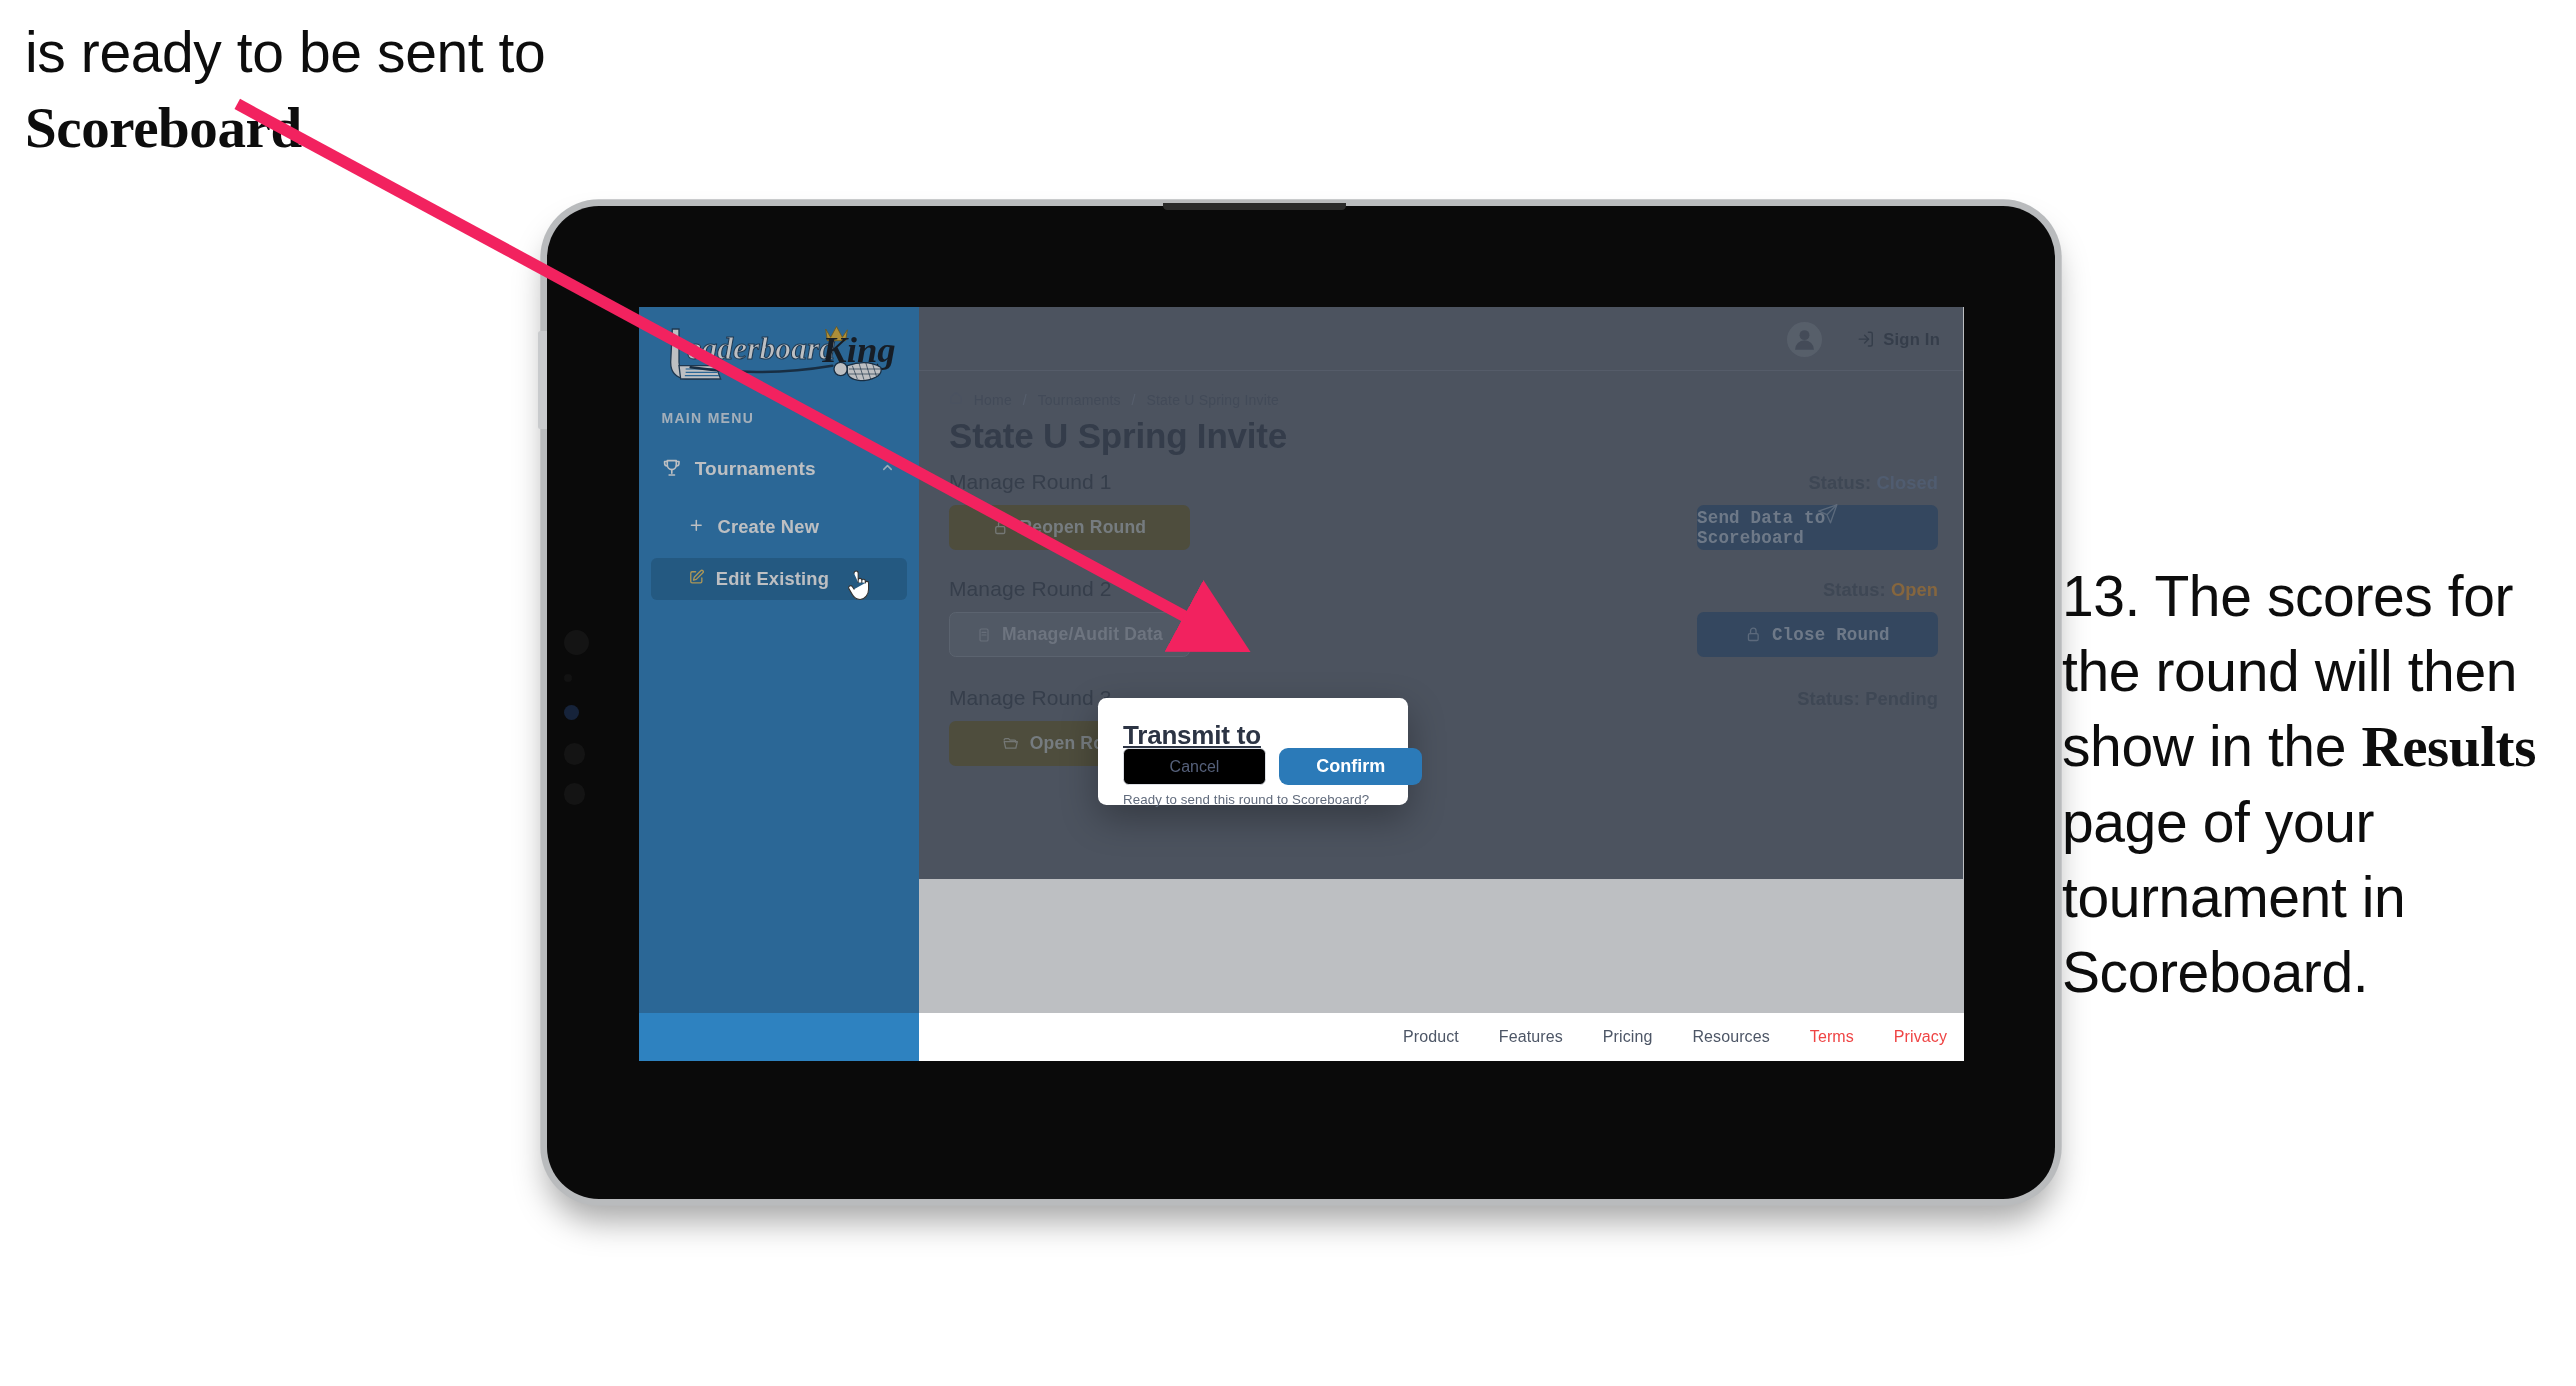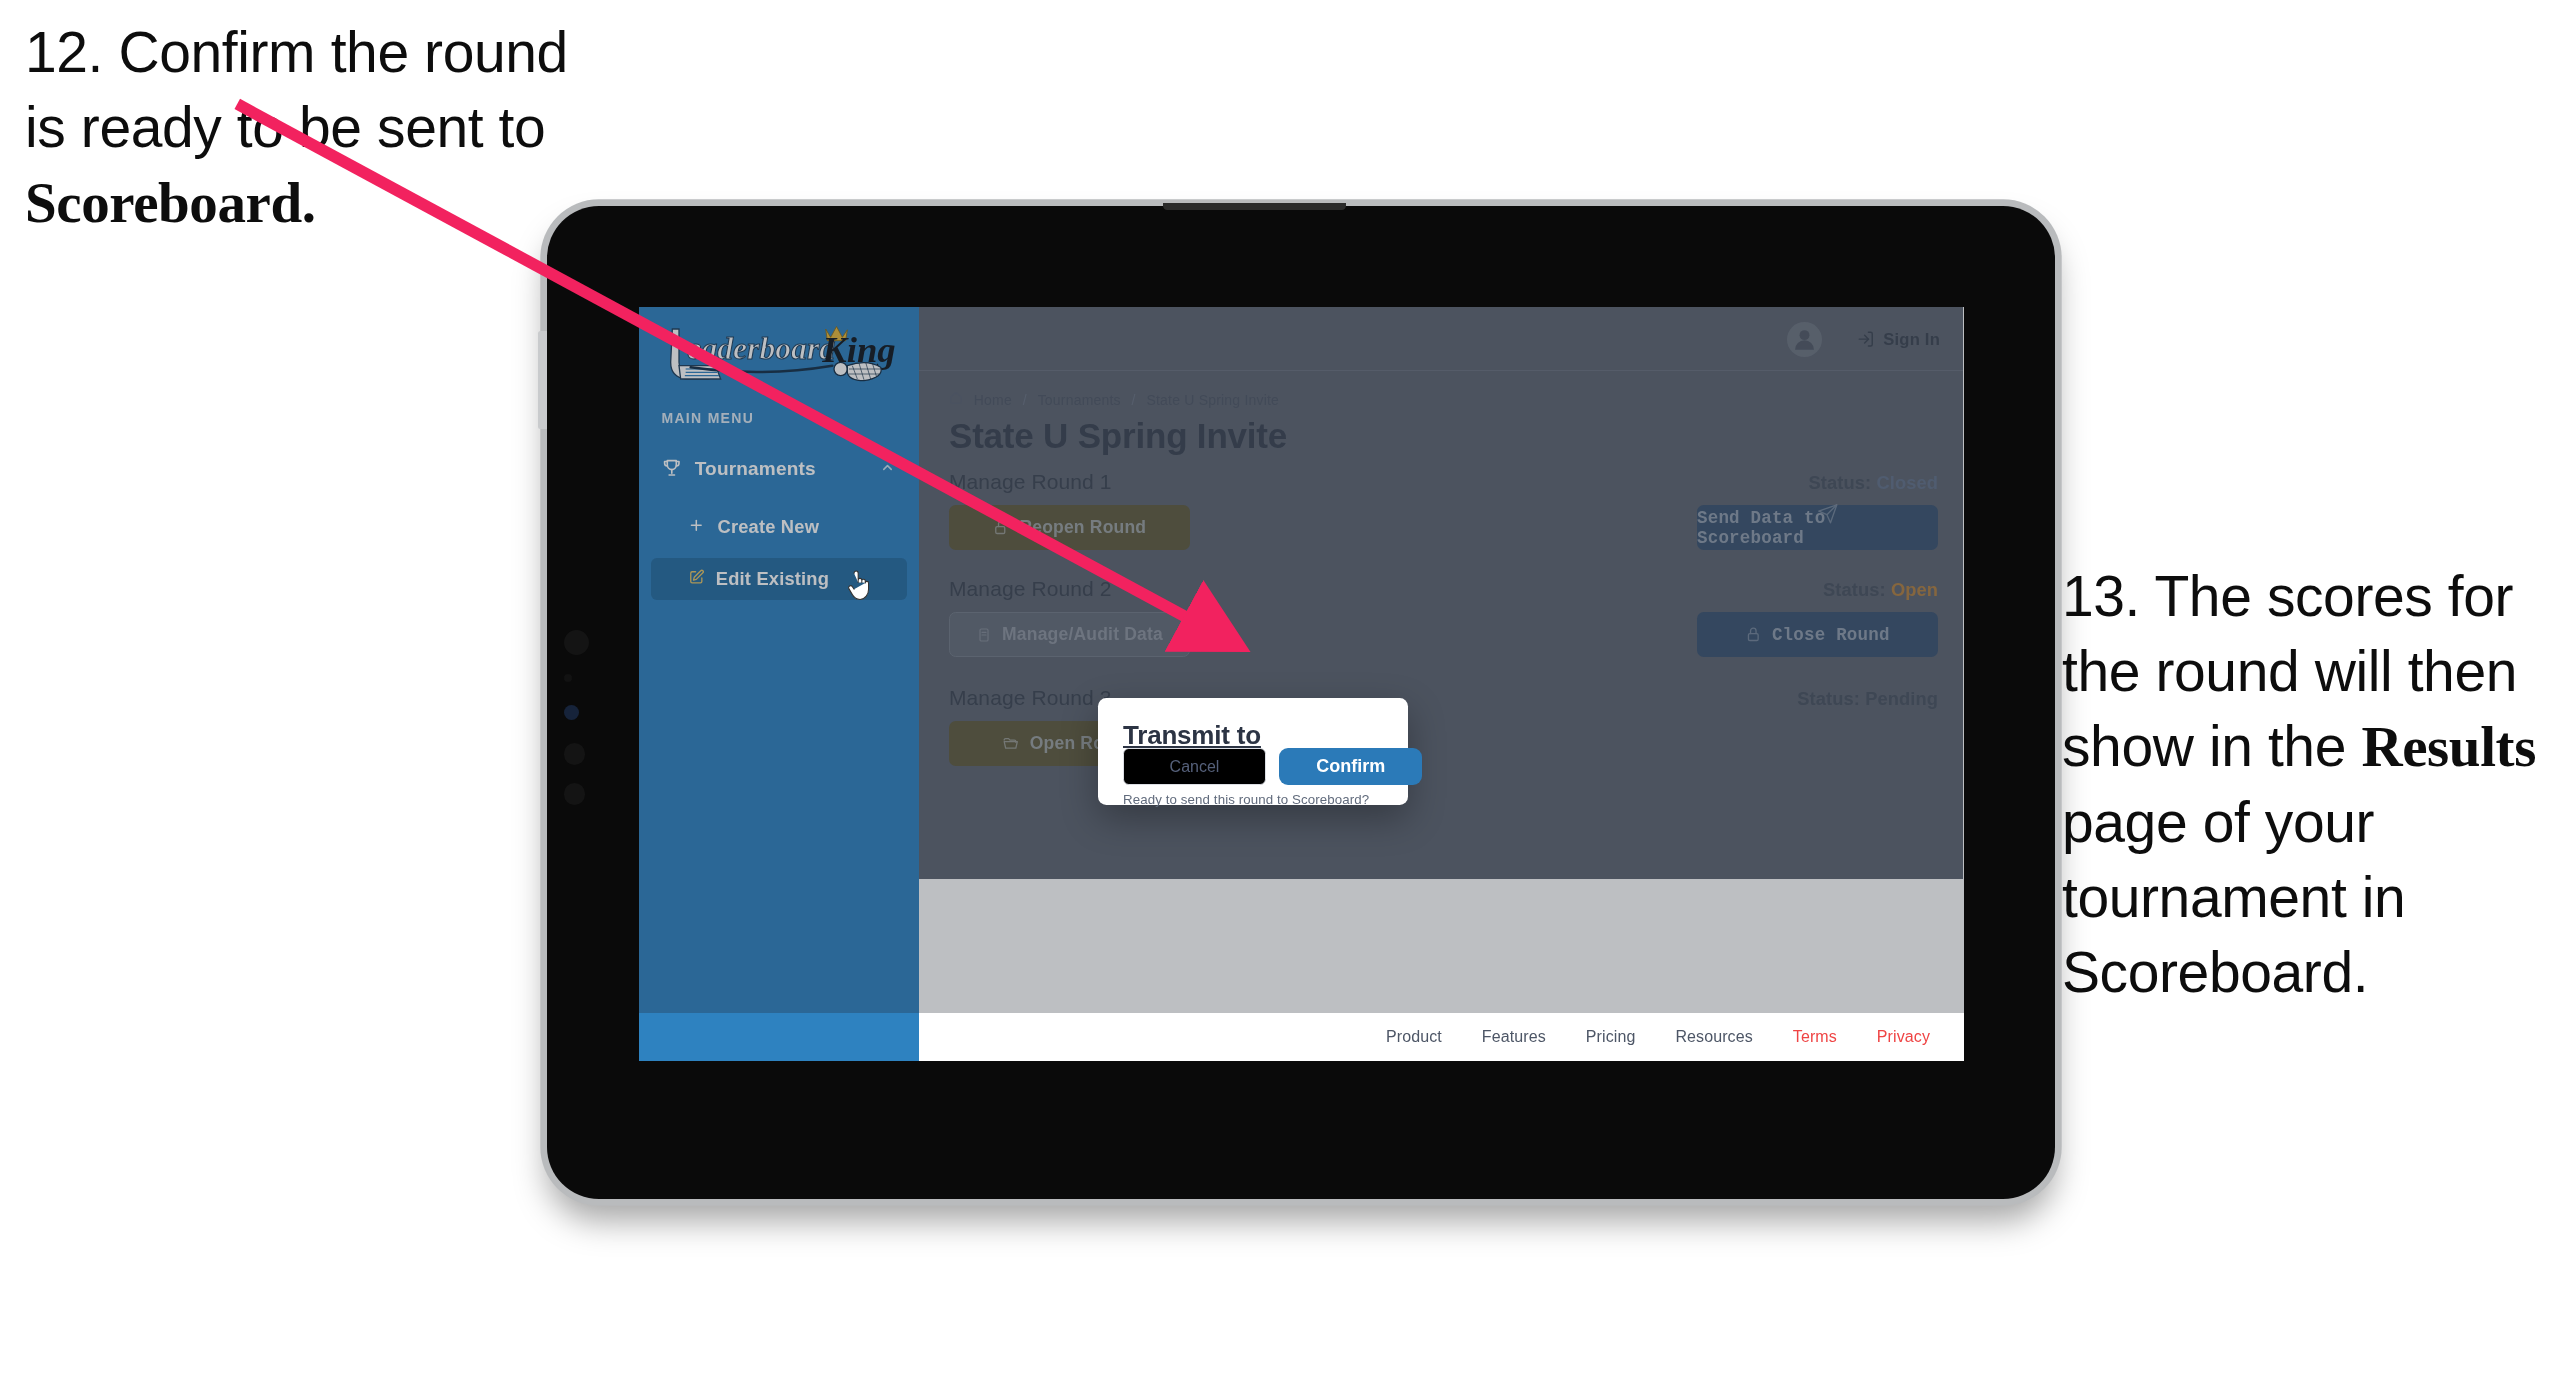--- a/index.html
+++ b/index.html
@@ -94,21 +94,21 @@
   .btn-left{left:30px;width:241px;}
   .btn-right{right:25px;width:241px;}
   .btn-warn{background:#605c41;color:#9aa0a1;}
   .btn-ghost{background:#656d7a;color:#8d94a0;border:0.8px solid #737b88;}
   .btn-blue{background:#3b5471;color:#8e9bac;font-family:Liberation Mono, monospace;}
   .btn .ico{opacity:.62;display:flex;align-items:center;}
 
   
   #footer{
     position:absolute;left:280px;top:706px;width:1044px;height:48px;background:#ffffff;
-    display:flex;align-items:center;justify-content:flex-end;padding-right:33px;gap:40px;box-sizing:border-box;
+    display:flex;align-items:center;justify-content:flex-end;padding-right:16px;gap:40px;box-sizing:border-box;
   }
   #footer .f-link{font-size:16px;color:#4d5666;letter-spacing:0.1px;}
   #footer .f-link.muted{color:#ef4444;}
 
   
   #dim{position:absolute;left:0;top:0;width:1325px;height:706px;background:rgba(38,44,54,.30);}
 
   
   #modal{
     position:absolute;left:459px;top:391px;width:310px;height:107px;
@@ -129,21 +129,20 @@
     font-family:"Liberation Sans",sans-serif;
   }
 
   
   #cursor{position:absolute;left:206px;top:263px;width:28px;height:32px;}
 </style>
 </head>
 <body>
 
 <div id="annot-left" class="annot">
-  <div>12. Confirm the round</div>
   <div>is ready to be sent to</div>
   <div><b>Scoreboard.</b></div>
 </div>
 
 <div id="annot-right" class="annot">
   <span>13. The scores for the round will then show in the </span><b>Results</b><span> page of your tournament in Scoreboard.</span>
 </div>
 
 <div id="tablet">
   <div id="topnotch"></div>

